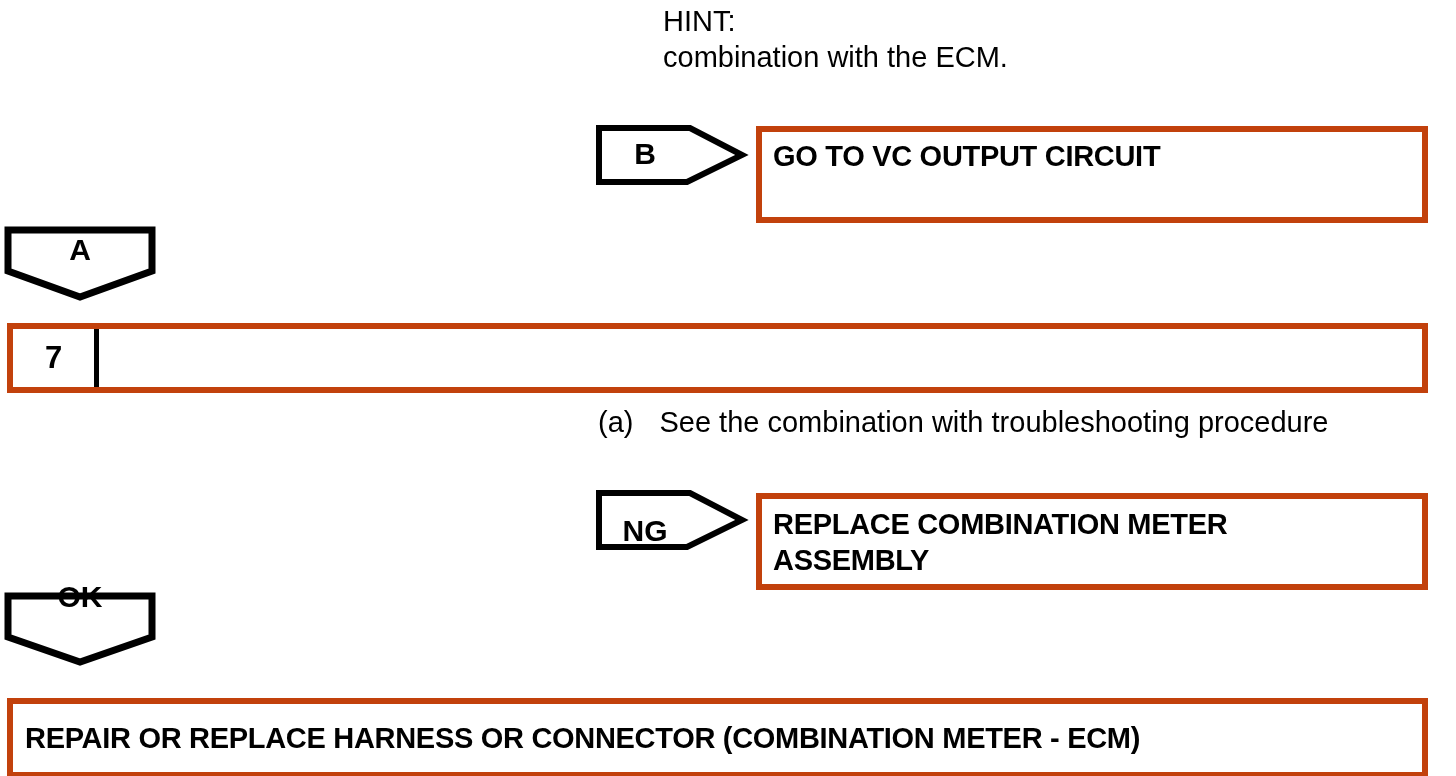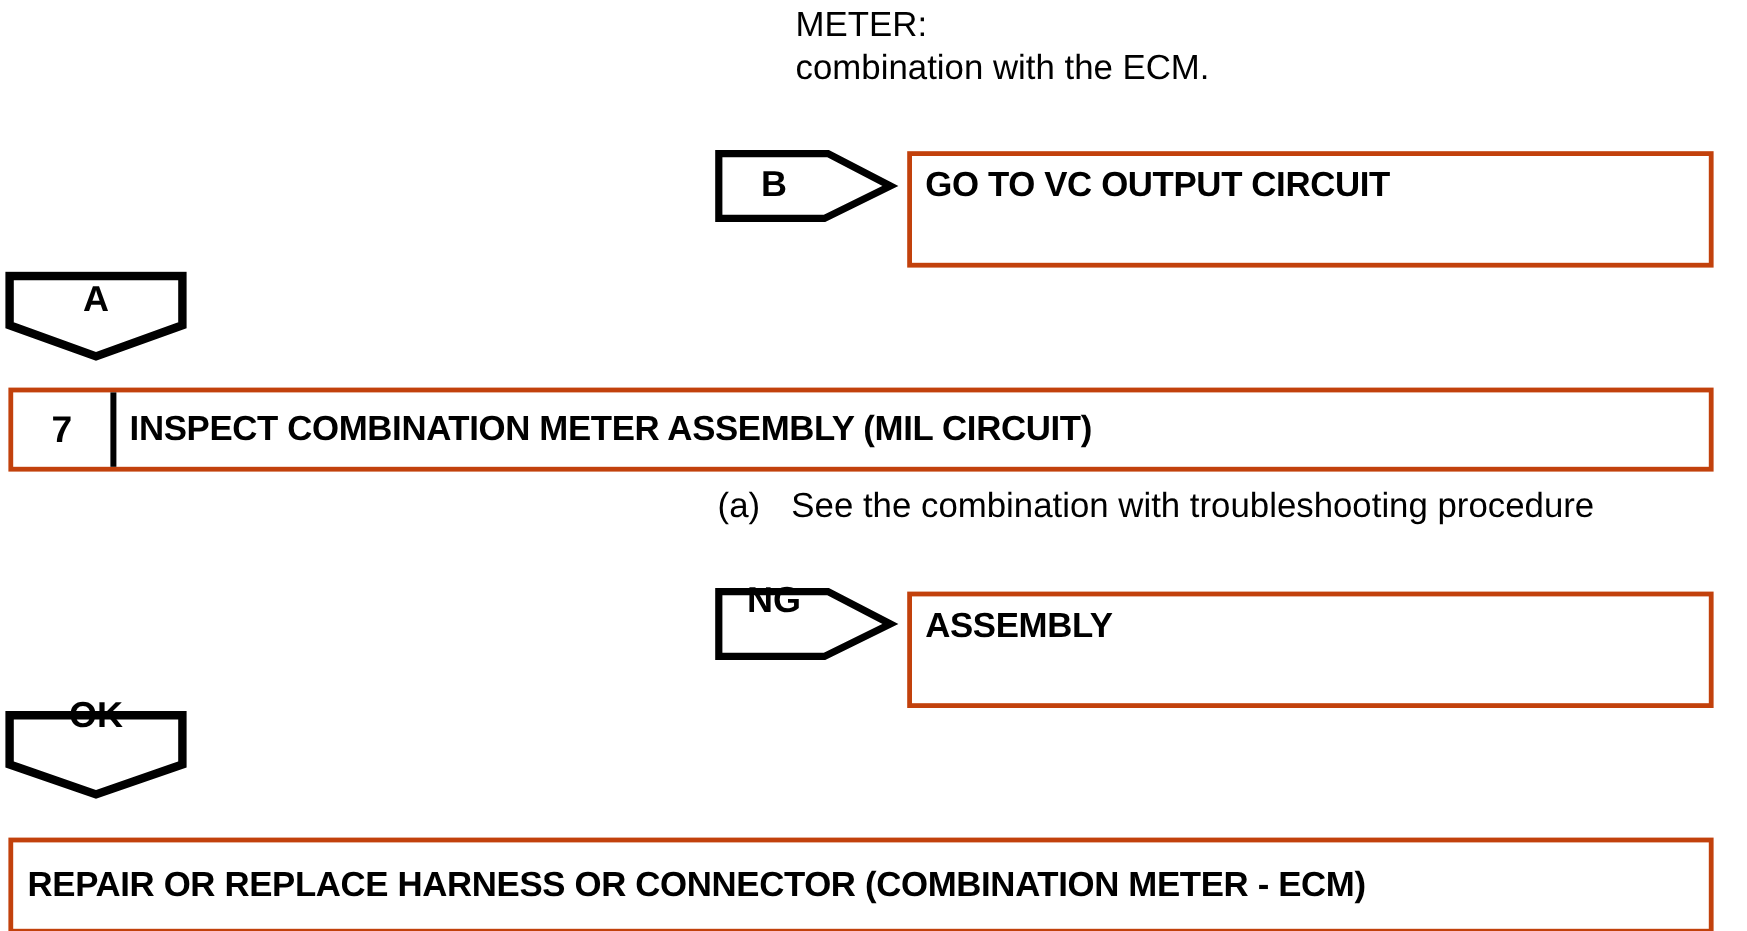--- a/index.html
+++ b/index.html
@@ -32,21 +32,21 @@
     left: 598px;
     top: 406px;
     font-size: 29px;
     display: flex;
     gap: 26px;
     white-space: nowrap;
   }
 
   
   .flow-box {
-    border: 4px solid #c2410c;
+    border: 6px solid #c2410c;
     background: #ffffff;
     box-sizing: border-box;
     font-weight: bold;
     font-size: 29px;
     letter-spacing: -0.3px;
   }
   .box-goto {
     left: 756px; top: 126px;
     width: 672px; height: 97px;
     padding: 8px 11px;
@@ -92,69 +92,69 @@
   
   .shape { display: block; }
   .connector-label {
     display: flex;
     align-items: center;
     justify-content: center;
     font-weight: bold;
     font-size: 30px;
   }
   .lbl-b  { left: 599px; top: 126px; width: 92px;  height: 56px; }
-  .lbl-ng { left: 599px; top: 473px; width: 92px;  height: 56px; }
+  .lbl-ng { left: 599px; top: 503px; width: 92px;  height: 56px; }
   .lbl-a  { left: 8px;   top: 228px; width: 144px; height: 44px; }
   .lbl-ok { left: 8px;   top: 575px; width: 144px; height: 44px; }
 
   .svg-b  { left: 594px; top: 123px; }
   .svg-ng { left: 594px; top: 488px; }
   .svg-a  { left: 4px;   top: 226px; }
   .svg-ok { left: 4px;   top: 592px; }
 </style>
 </head>
 <body>
 
 <div class="page">
 
   <div class="abs hint-note">
-    <div>METER:</div>
+    <div>HINT:</div>
     <div>combination with the ECM.</div>
   </div>
 
   <svg class="abs shape svg-b" width="156" height="64" viewBox="0 0 156 64">
     <polygon points="5,5 96,5 148,32 93,59 5,59" fill="#ffffff" stroke="#000000" stroke-width="6" stroke-linejoin="miter"></polygon>
   </svg>
   <div class="abs connector-label lbl-b">B</div>
 
   <div class="abs flow-box box-goto">
     <span>GO TO VC OUTPUT CIRCUIT</span>
   </div>
 
   <svg class="abs shape svg-a" width="156" height="78" viewBox="0 0 156 78">
     <polygon points="4,4 148,4 148,45 76,71 4,45" fill="#ffffff" stroke="#000000" stroke-width="7" stroke-linejoin="miter"></polygon>
   </svg>
   <div class="abs connector-label lbl-a">A</div>
 
   <div class="abs flow-box box-step">
     <div class="step-number-cell">7</div>
-    <div class="step-title-cell">INSPECT COMBINATION METER ASSEMBLY (MIL CIRCUIT)</div>
   </div>
 
   <div class="abs instruction-line">
     <span>(a)</span>
     <span>See the combination with troubleshooting procedure</span>
   </div>
 
   <svg class="abs shape svg-ng" width="156" height="64" viewBox="0 0 156 64">
     <polygon points="5,5 96,5 148,32 93,59 5,59" fill="#ffffff" stroke="#000000" stroke-width="6" stroke-linejoin="miter"></polygon>
   </svg>
   <div class="abs connector-label lbl-ng">NG</div>
 
   <div class="abs flow-box box-ng-result">
+    <div>REPLACE COMBINATION METER</div>
     <div>ASSEMBLY</div>
   </div>
 
   <svg class="abs shape svg-ok" width="156" height="78" viewBox="0 0 156 78">
     <polygon points="4,4 148,4 148,45 76,70 4,45" fill="#ffffff" stroke="#000000" stroke-width="7" stroke-linejoin="miter"></polygon>
   </svg>
   <div class="abs connector-label lbl-ok">OK</div>
 
   <div class="abs flow-box box-ok-result">
     <span>REPAIR OR REPLACE HARNESS OR CONNECTOR (COMBINATION METER - ECM)</span>

